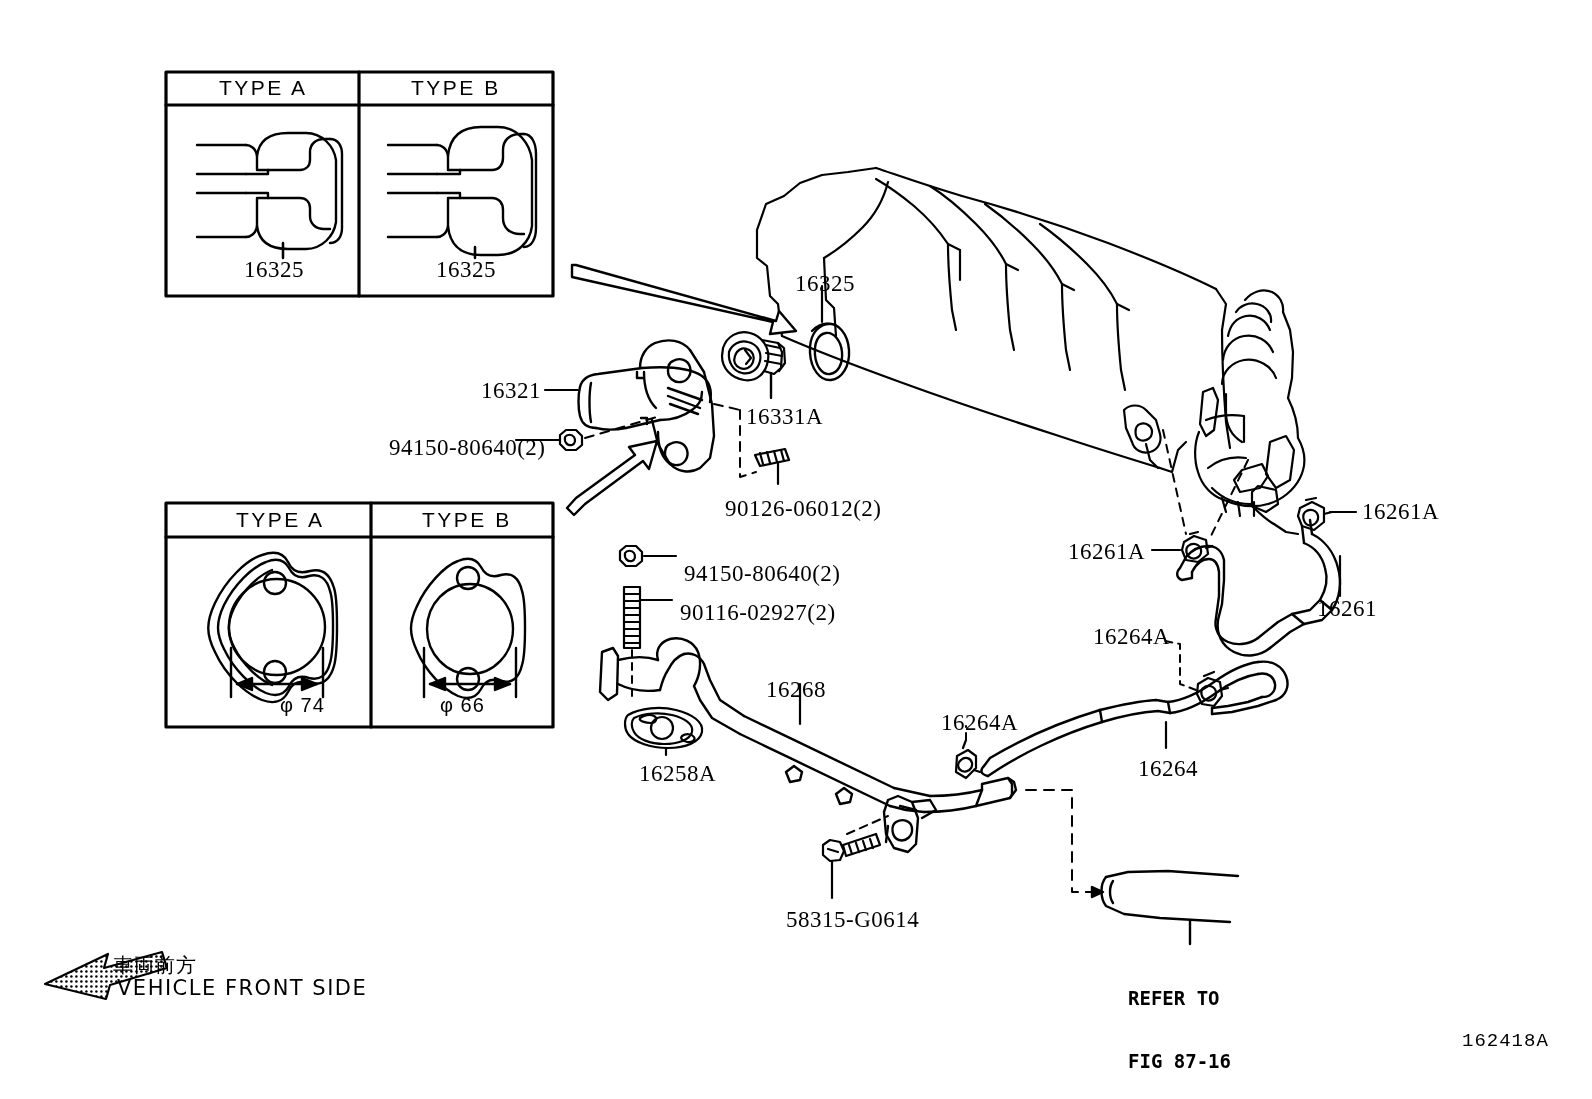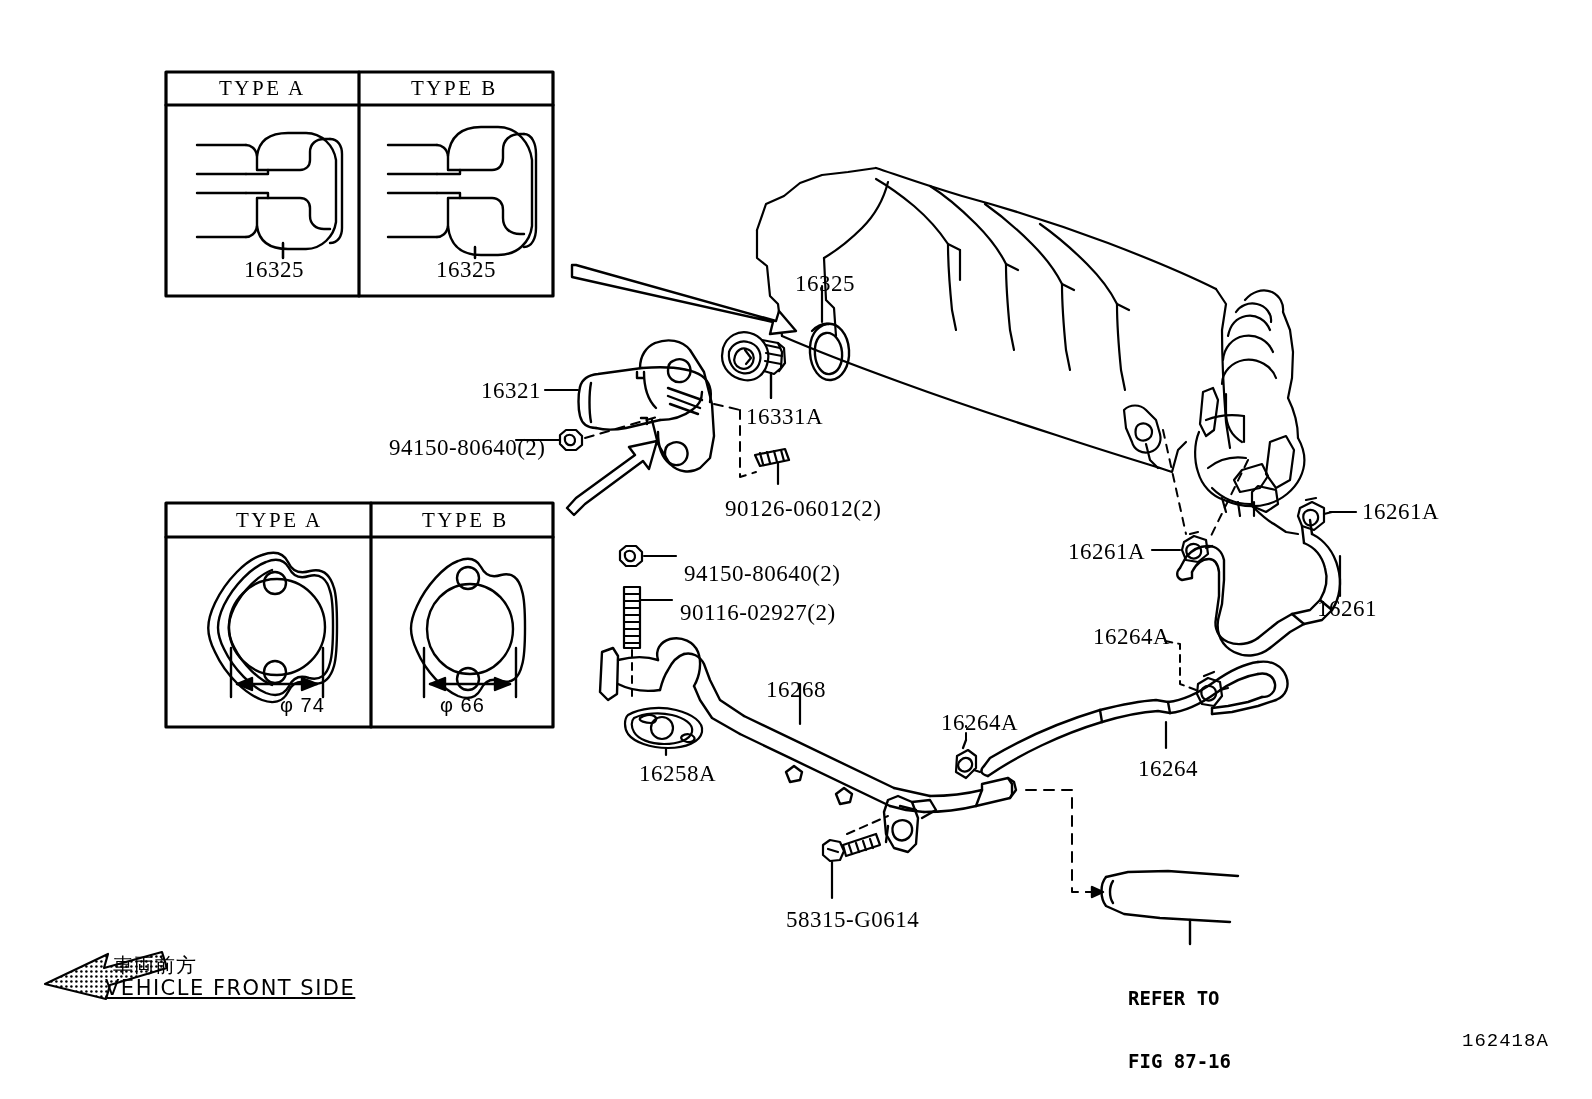--- a/index.html
+++ b/index.html
@@ -15,21 +15,21 @@
     position:absolute;
     font-family:"Liberation Serif","DejaVu Serif",serif;
     font-size:23px;
     letter-spacing:0.5px;
     color:#000;
     white-space:nowrap;
     line-height:1;
   }
   .type-lbl{
     position:absolute;
-    font-family:Liberation Serif, serif;
+    font-family:Liberation Sans, sans-serif;
     font-size:21px;
     letter-spacing:2.5px;
     white-space:nowrap;
   }
   .dim-lbl{
     position:absolute;
     font-family:"Liberation Sans","DejaVu Sans",sans-serif;
     font-size:20px;
     letter-spacing:1px;
     white-space:nowrap;
@@ -497,17 +497,17 @@
   <div class="lbl" style="left: 1362px; top: 500px;">16261A</div>
   <div class="lbl" style="left: 1317px; top: 576px; margin-top: 21px;">16261</div>
 
   <div class="refer" style="left:1128px;top:945px;">
     <div>REFER TO</div>
     <div>FIG 87-16</div>
     
   </div>
 
   <div class="front-jp" style="left:113px;top:952px;">車両前方</div>
-  <div class="front-en" style="left:105px;top:976px;text-decoration:underline;">VEHICLE FRONT SIDE</div>
+  <div class="front-en" style="left:117px;top:976px;">VEHICLE FRONT SIDE</div>
 
   <div class="figcode" style="left:1462px;top:1030px;">162418A</div>
 
 </div>
 
 </body></html>

